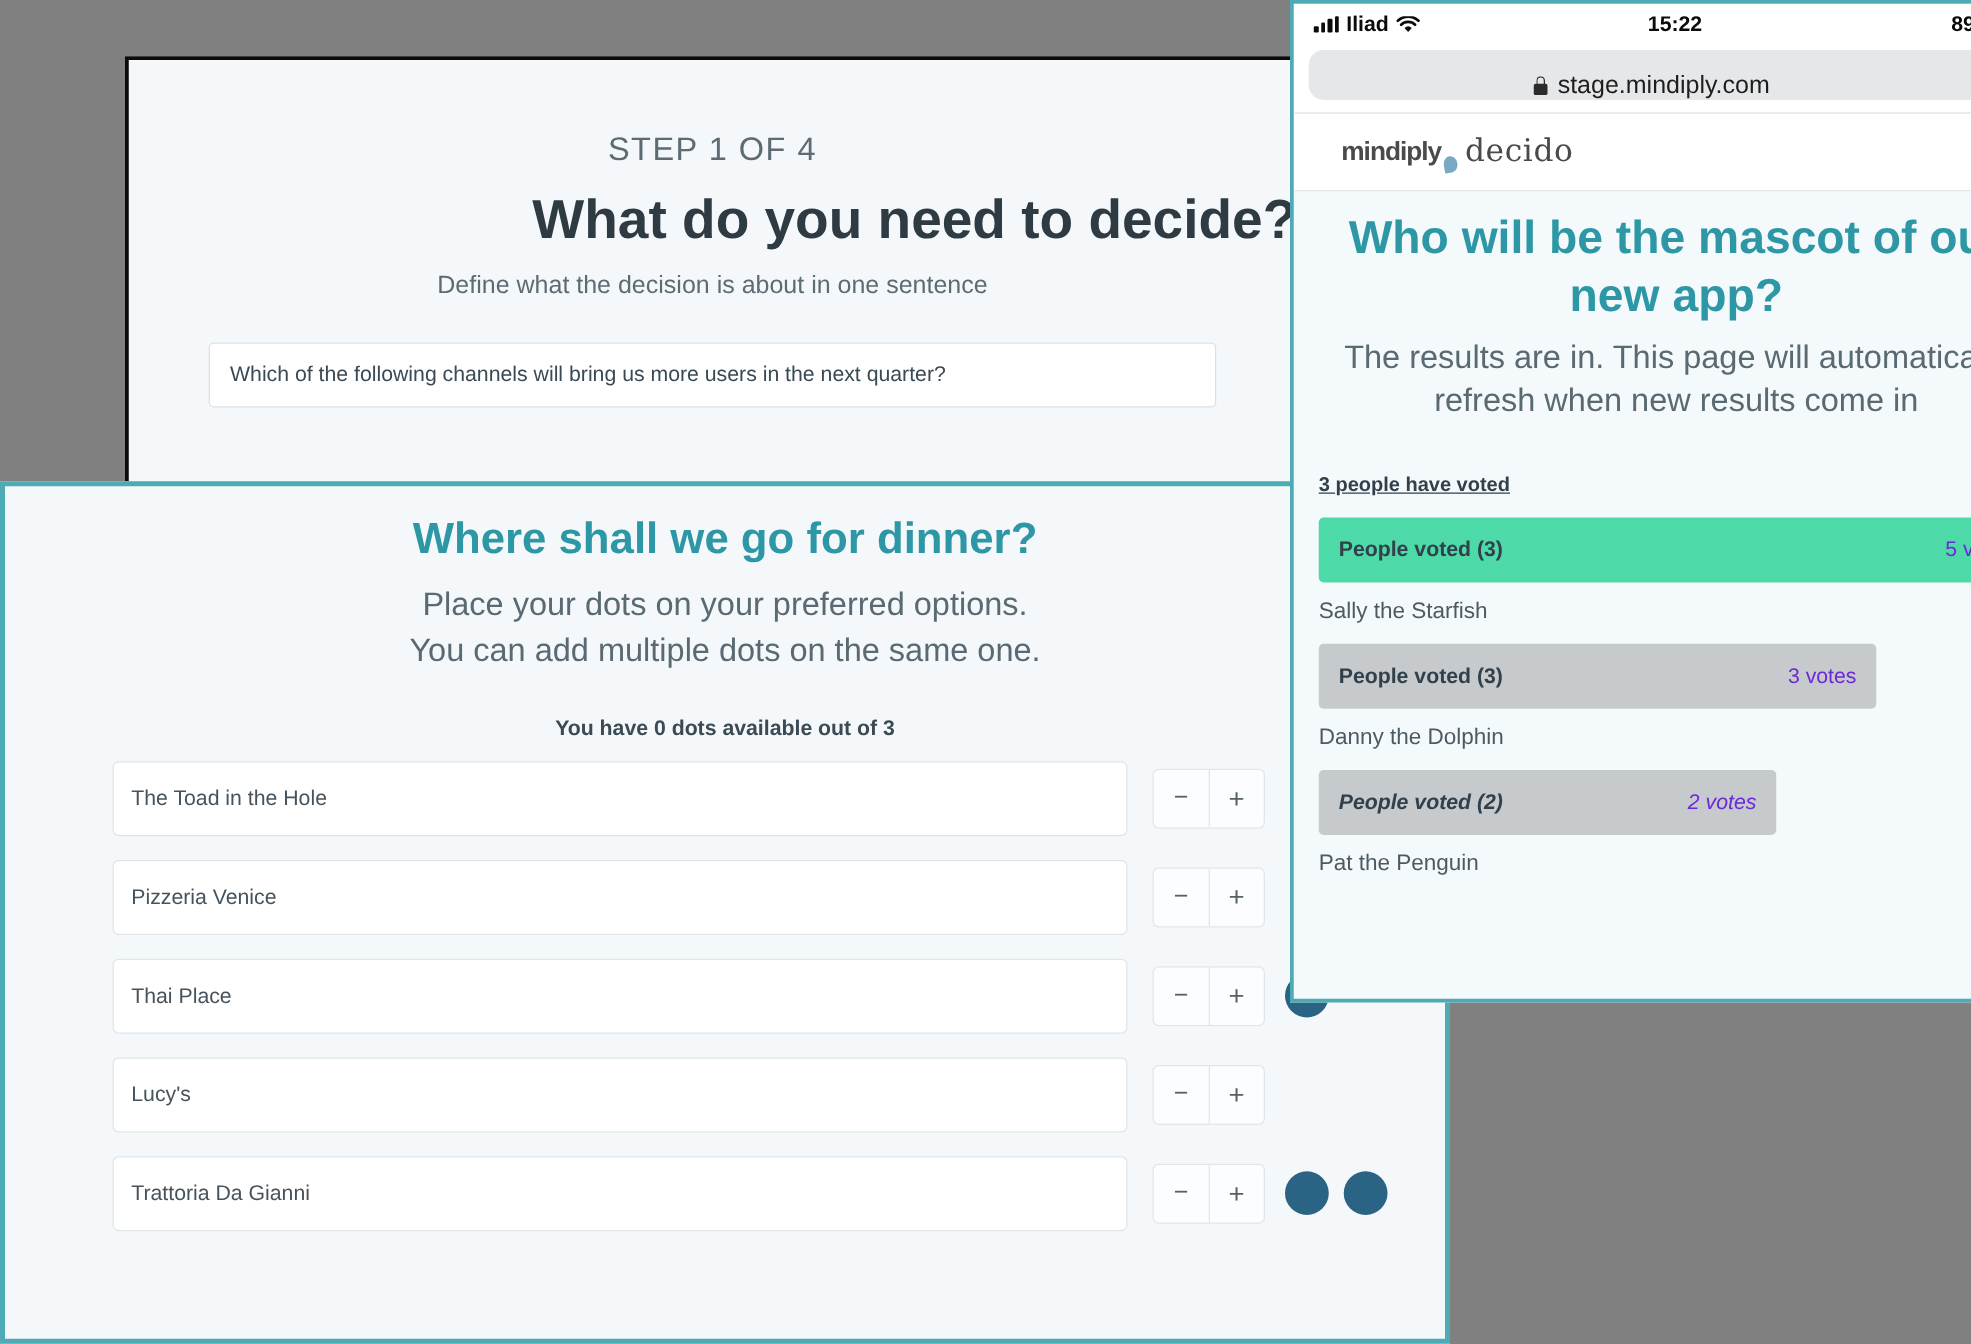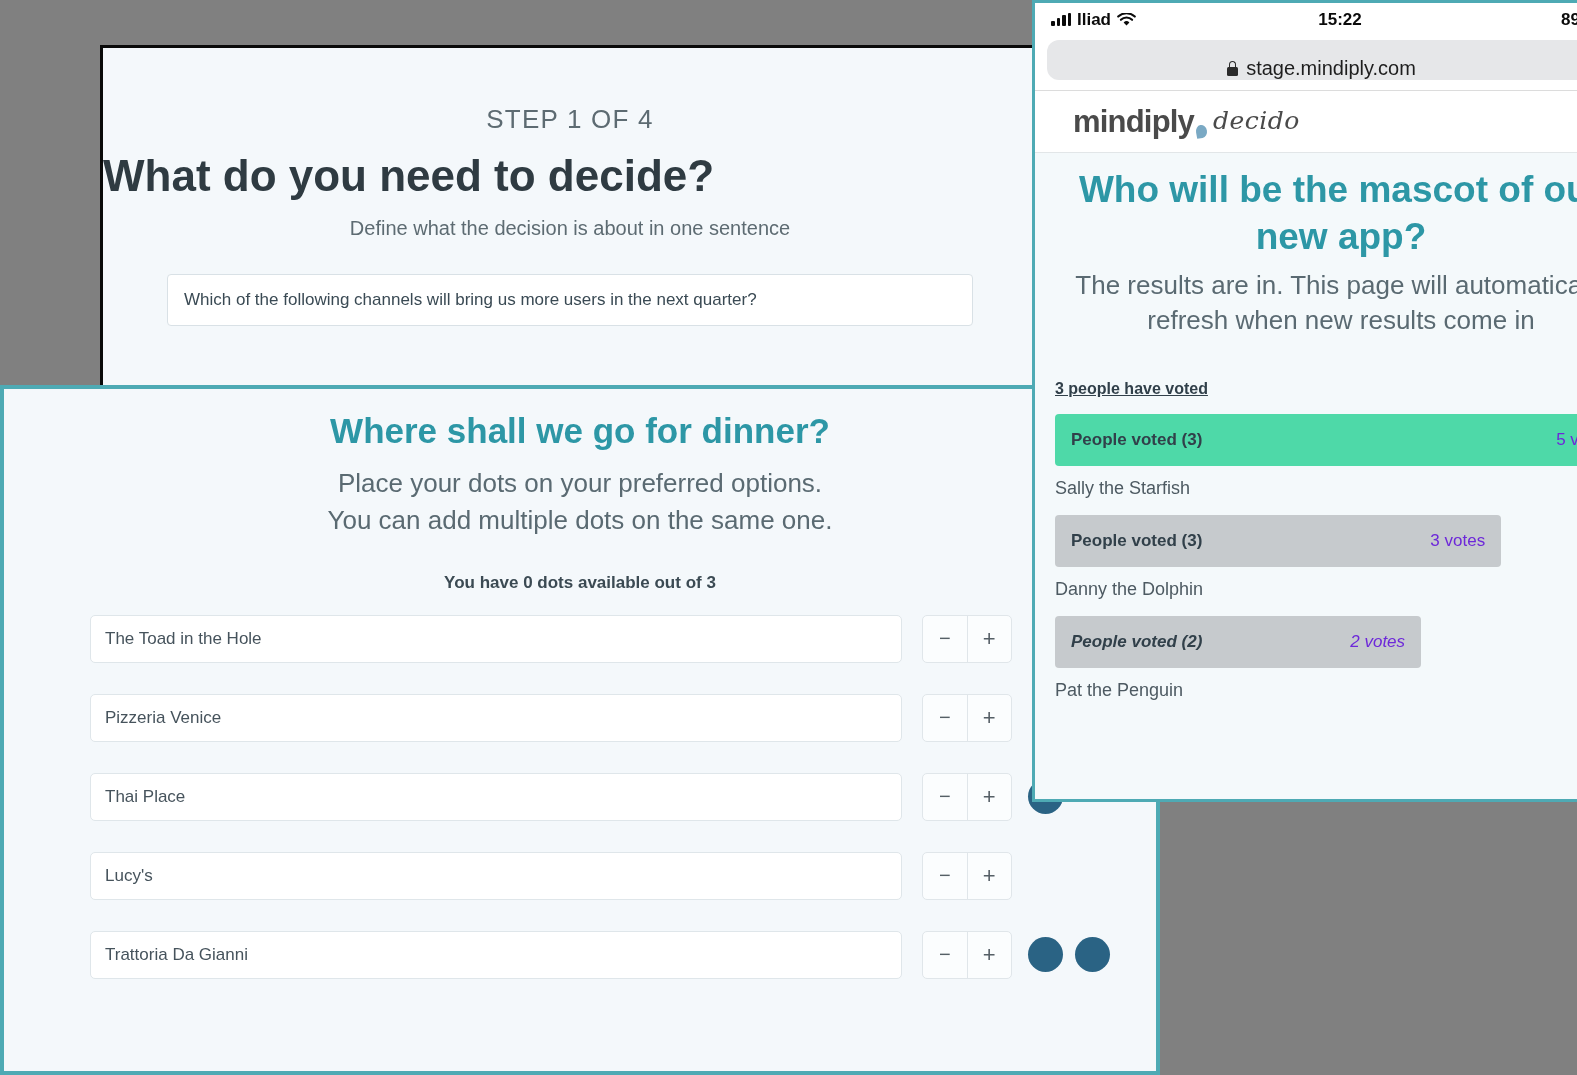--- a/index.html
+++ b/index.html
@@ -18,21 +18,21 @@
     background:#f4f8fb;
     border:3px solid #0a0a0a;
     overflow:hidden;
   }
   .step-label {
     text-align:center; margin-top:56px;
     font-size:26px; color:#5d6b72; letter-spacing:1.2px;
     font-weight:400;
   }
   .step-title {
-    text-align:left; margin-top:16px;
+    text-align:right; margin-top:16px;
     font-size:44px; color:#2f3b42; font-weight:700;
   }
   .step-sub {
     text-align:center; margin-top:16px;
     font-size:20px; color:#5d6b72; font-weight:400;
   }
   .step-input-wrap { margin:34px 64px 0 64px; }
   .step-input {
     width:100%; height:52px;
     background:#ffffff;
@@ -62,21 +62,21 @@
   .dots-avail {
     text-align:center; margin-top:34px;
     font-size:17px; font-weight:700; color:#3b4a53;
   }
   .dots-list { margin-top:22px; padding:0 84px 0 86px; }
   .dot-row {
     display:flex; align-items:center;
     height:48px; margin-bottom:31px;
   }
   .dot-name {
-    flex:0 0 812px; height:48px;
+    flex:0 0 812px; height:60px;
     background:#ffffff; border:1px solid #dfe6ea; border-radius:5px;
     display:flex; align-items:center; padding:0 14px;
     font-size:17px; color:#46535c;
   }
   .stepper {
     flex:0 0 90px; height:48px; margin-left:20px;
     display:flex; border:1px solid #e0e6ea; border-radius:5px;
     background:#fbfdfe; overflow:hidden;
   }
   .stepper button {
@@ -155,29 +155,29 @@
     content:""; position:absolute; top:0.5px; width:7px; height:1.8px; background:#86898f;
   }
   .share-arrow:before { left:-4.3px; transform:rotate(-45deg); transform-origin:right center; }
   .share-arrow:after  { left:1.1px; transform:rotate(45deg); transform-origin:left center; }
 
   .brand-bar {
     background:#ffffff; height:62px; display:flex; align-items:center;
     padding-left:38px; border-bottom:1px solid #e2e6e8;
   }
   .brand-main {
-    font-size:31px; font-weight:700; color:#4a4a4a; letter-spacing:-0.8px;
+    font-size:21px; font-weight:700; color:#4a4a4a; letter-spacing:-0.8px;
   }
   .brand-dot {
     width:11px; height:13px; background:#7aa9c4; margin:0 6px 14px 2px;
     border-radius:60% 60% 60% 0 / 60% 60% 60% 0;
     transform:rotate(-10deg); align-self:flex-end;
   }
   .brand-alt {
-    font-family:"DejaVu Serif", serif; font-style:italic;
+    font-family:"DejaVu Serif", serif; 
     font-size:25px; color:#4a4a4a; letter-spacing:0.5px; margin-bottom:2px;
   }
 
   .phone-body { padding:14px 20px 0 20px; }
   .ph-title {
     text-align:center; font-size:37px; font-weight:700;
     color:#2d97a6; line-height:1.26; padding:0 4px;
   }
   .ph-sub {
     text-align:center; font-size:26px; color:#5a6a72;

